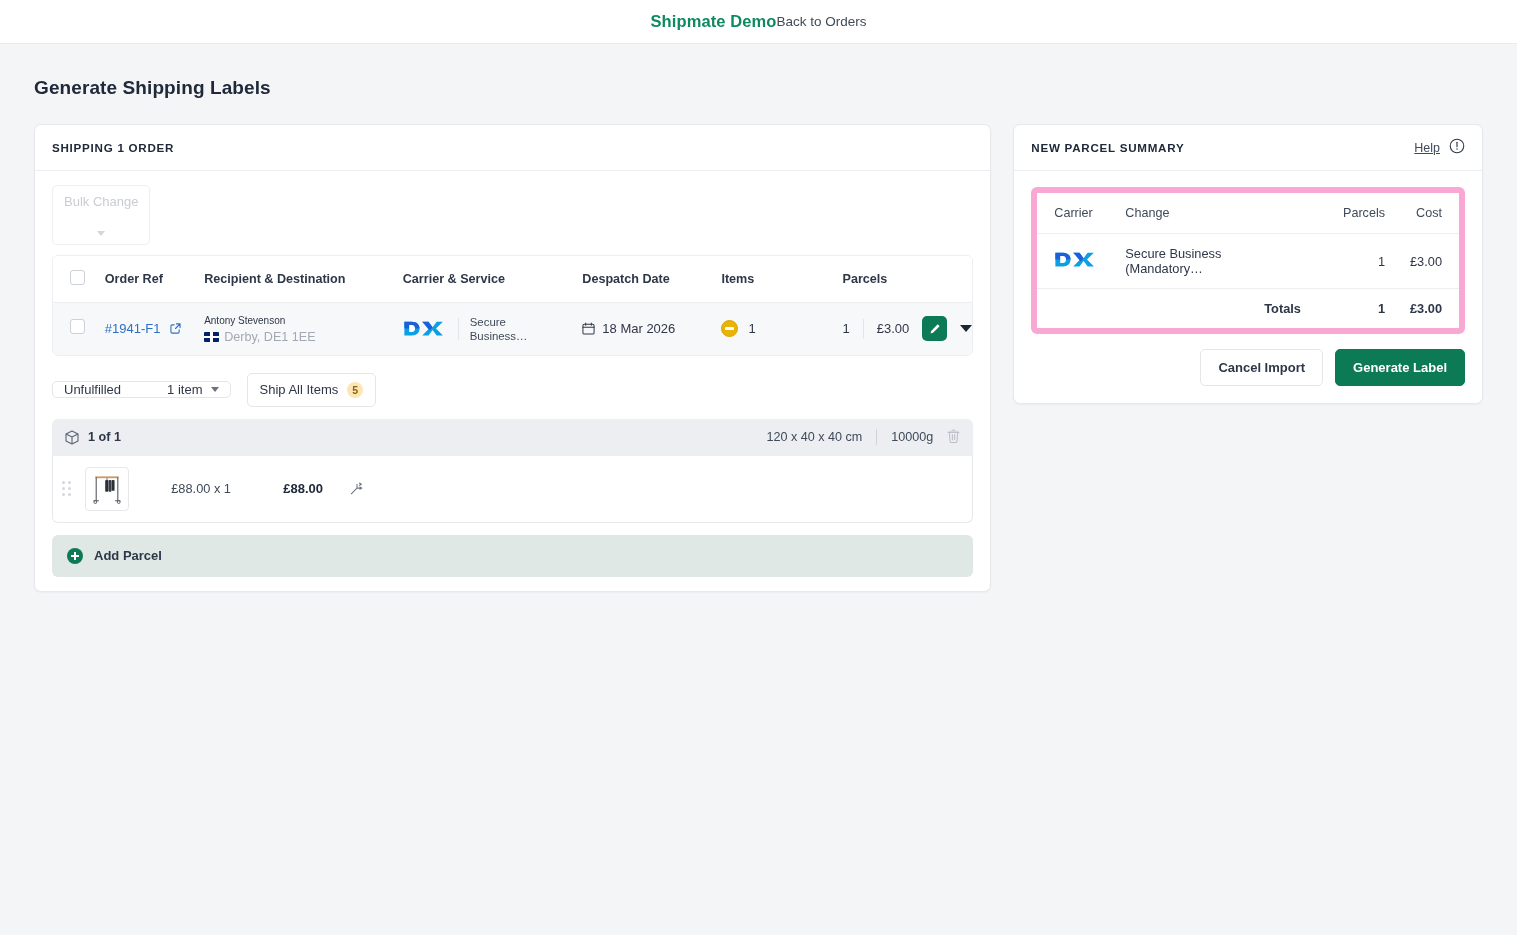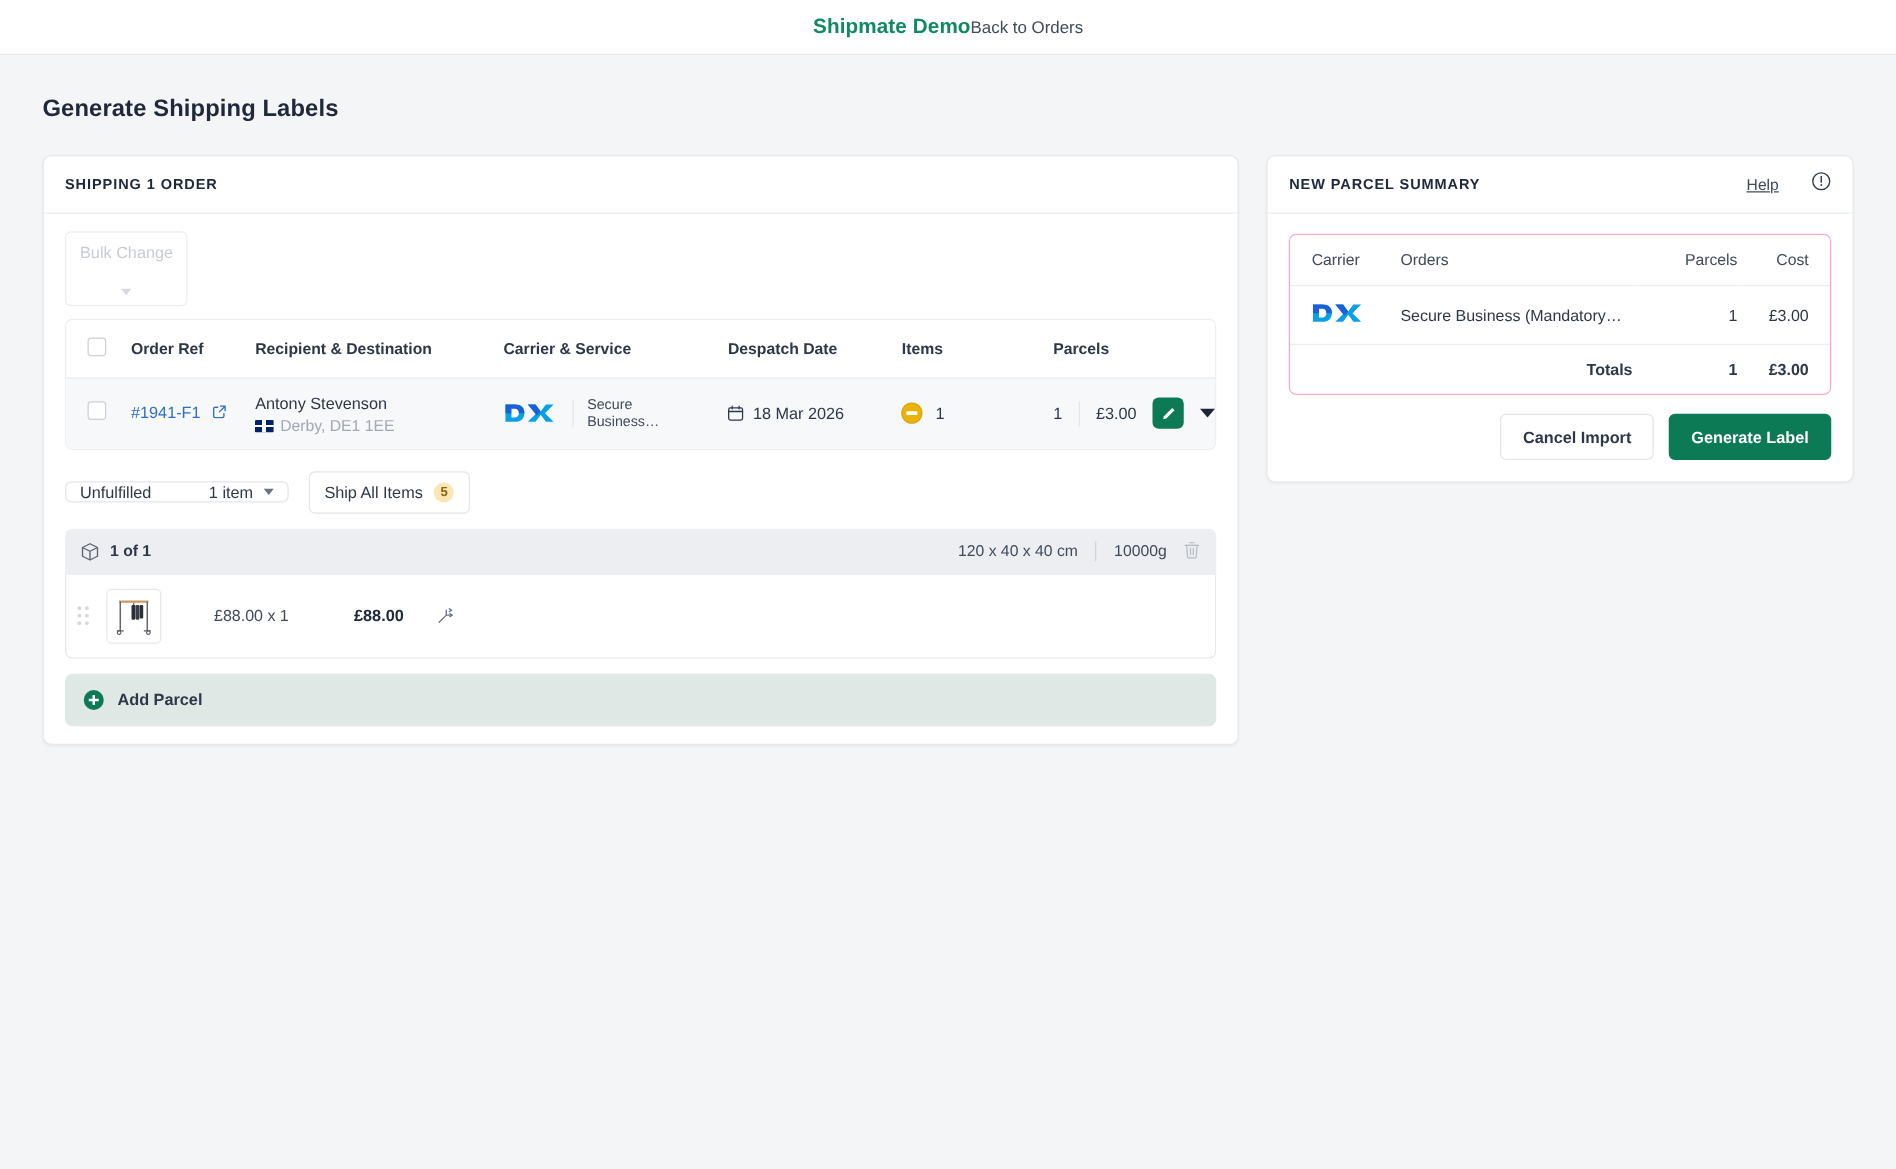--- a/index.html
+++ b/index.html
@@ -37,21 +37,21 @@
     box-shadow: 0 1px 2px rgba(16,24,40,.04);
   }
   .left-card { width: 958px; padding-bottom: 14px; }
   .card-head {
     height: 46px; display: flex; align-items: center; justify-content: space-between;
     padding: 0 17px; border-bottom: 1px solid #eceef1;
   }
   .card-head-title {
     font-size: 11.6px; font-weight: 700; letter-spacing: .75px; color: #20293a;
   }
-  .head-right { display: flex; align-items: center; gap: 26px; }
+  .head-right { display: flex; align-items: center; gap: 9px; }
   .help-link { font-size: 12.5px; color: #3f4a5a; text-decoration: underline; cursor: pointer; }
 
   .toolbar { padding: 14px 17px 10px 17px; }
   .bulk-change {
     display: inline-flex; align-items: center; gap: 22px;
     border: 1px solid #eceef1; border-radius: 5px;
     padding: 8px 11px; font-size: 13px; color: #c9ccd3; background: #fff;
     cursor: not-allowed;
     flex-direction: column;
   }
@@ -74,21 +74,21 @@
   .col-parc  { }
 
   .chkbox {
     width: 15px; height: 15px; border: 1px solid #ccd0d8; border-radius: 3px;
     background: #fff; display: inline-block; cursor: pointer;
   }
 
   .order-ref { color: #2f6fc7; font-size: 13px; cursor: pointer; }
   .ext-ico { display: inline-block; margin-left: 5px; vertical-align: -1px; }
 
-  .recip-name { font-size: 13px; color: #2e3748; line-height: 1.35; }
+  .recip-name { font-size: 10px; color: #2e3748; line-height: 1.35; }
   .recip-addr { font-size: 12.6px; color: #a2a8b4; display: flex; align-items: center; gap: 5px; margin-top: 2px; }
   .flag {
     width: 15px; height: 10px; border-radius: 1px; display: inline-block;
     background:
       linear-gradient(to bottom, transparent 42%, #fff 42%, #fff 58%, transparent 58%),
       linear-gradient(to right,  transparent 40%, #fff 40%, #fff 60%, transparent 60%),
       linear-gradient(to bottom, transparent 45%, #c8102e 45%, #c8102e 55%, transparent 55%),
       linear-gradient(to right,  transparent 44%, #c8102e 44%, #c8102e 56%, transparent 56%),
       #012169;
   }
@@ -169,21 +169,21 @@
     width: 16px; height: 16px; border-radius: 50%; background: #0c7a54;
     display: flex; align-items: center; justify-content: center; position: relative;
   }
   .plus-ico:before, .plus-ico:after { content: ""; position: absolute; background: #fff; }
   .plus-ico:before { width: 8px; height: 2px; }
   .plus-ico:after  { width: 2px; height: 8px; }
 
   
   .right-card { width: 470px; }
   .sum-body { padding: 16px 17px 17px 17px; }
-  .sum-tbl-wrap { border: 1px solid #f9a8d4; border-radius: 6px; overflow: hidden; }
+  .sum-tbl-wrap { border: 6px solid #f9a8d4; border-radius: 6px; overflow: hidden; }
   .sum-tbl { width: 100%; border-collapse: collapse; }
   .sum-tbl th {
     font-size: 12.6px; font-weight: 400; color: #3f4a5a; padding: 13px 0;
     border-bottom: 1px solid #eceef1; text-align: left;
   }
   .sum-tbl td { font-size: 12.8px; color: #2e3748; padding: 12px 0; }
   .sum-tbl tr.total td { border-top: 1px solid #eceef1; font-weight: 700; }
   .sc-car  { width: 88px; padding-left: 17px !important; }
   .sc-svc  { }
   .sc-par  { width: 84px; text-align: right !important; }
@@ -394,21 +394,21 @@
         </span>
       </div>
     </div>
 
     <div class="sum-body">
       <div class="sum-tbl-wrap">
         <table class="sum-tbl">
           <thead>
             <tr>
               <th class="sc-car">Carrier</th>
-              <th class="sc-svc">Orders</th>
+              <th class="sc-svc">Change</th>
               <th class="sc-par">Parcels</th>
               <th class="sc-cost">Cost</th>
             </tr>
           </thead>
           <tbody>
             <tr>
               <td class="sc-car">
                 <svg class="dx-logo" viewBox="0 0 64 26">
                   <path d="M2 3h11c7 0 11 4 11 10s-4 10-11 10H2z" fill="#0aa0e6"></path>
                   <path d="M2 3h11c7 0 11 4 11 10H2z" fill="#1b5fd9"></path>

